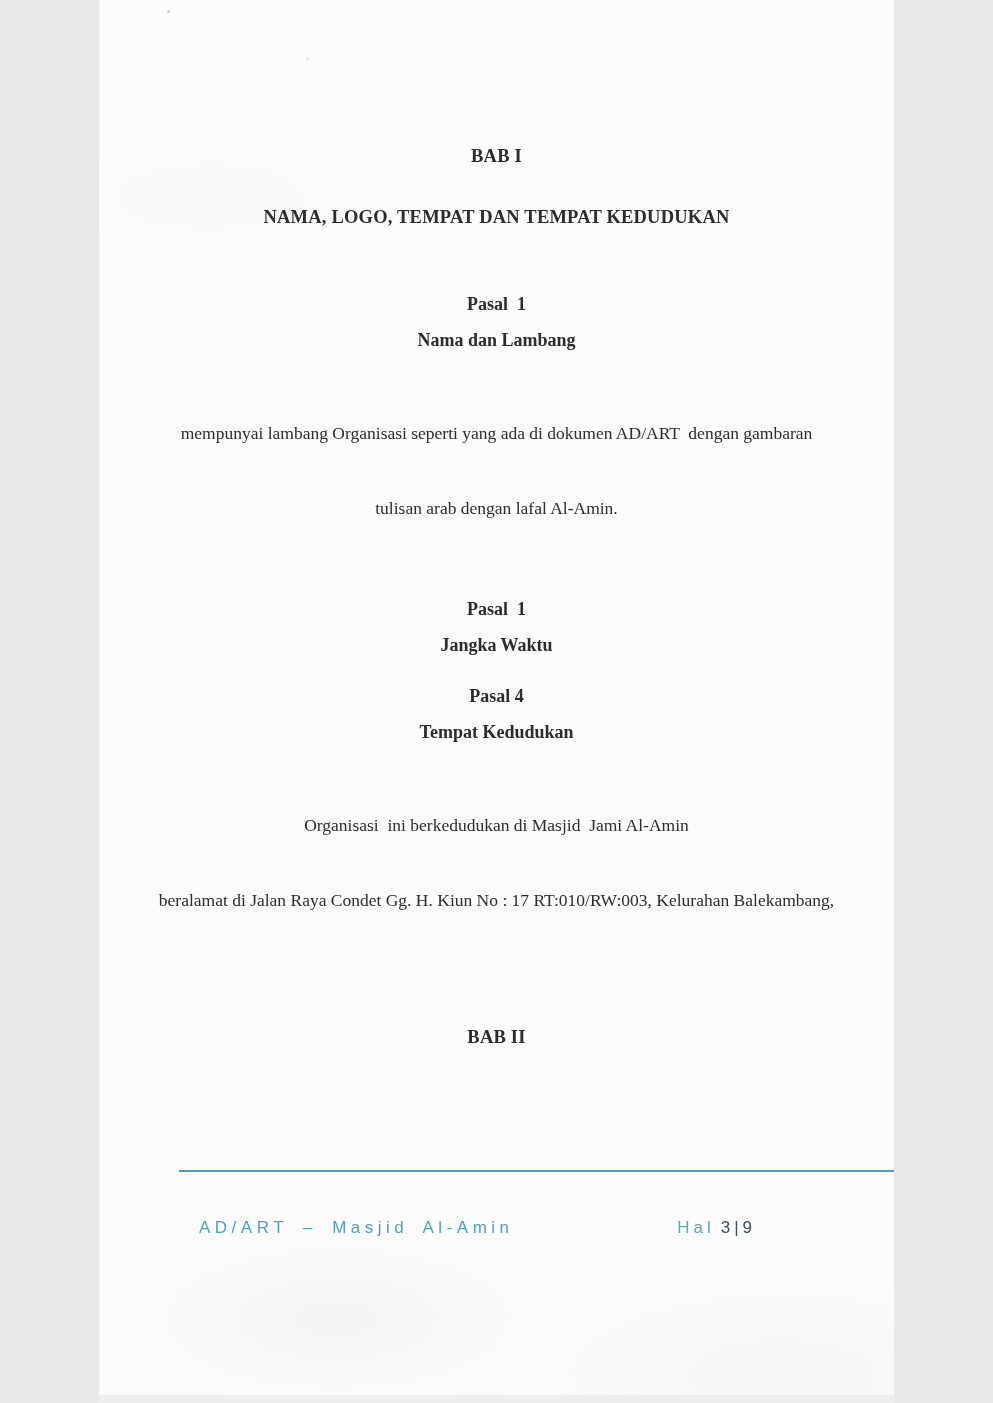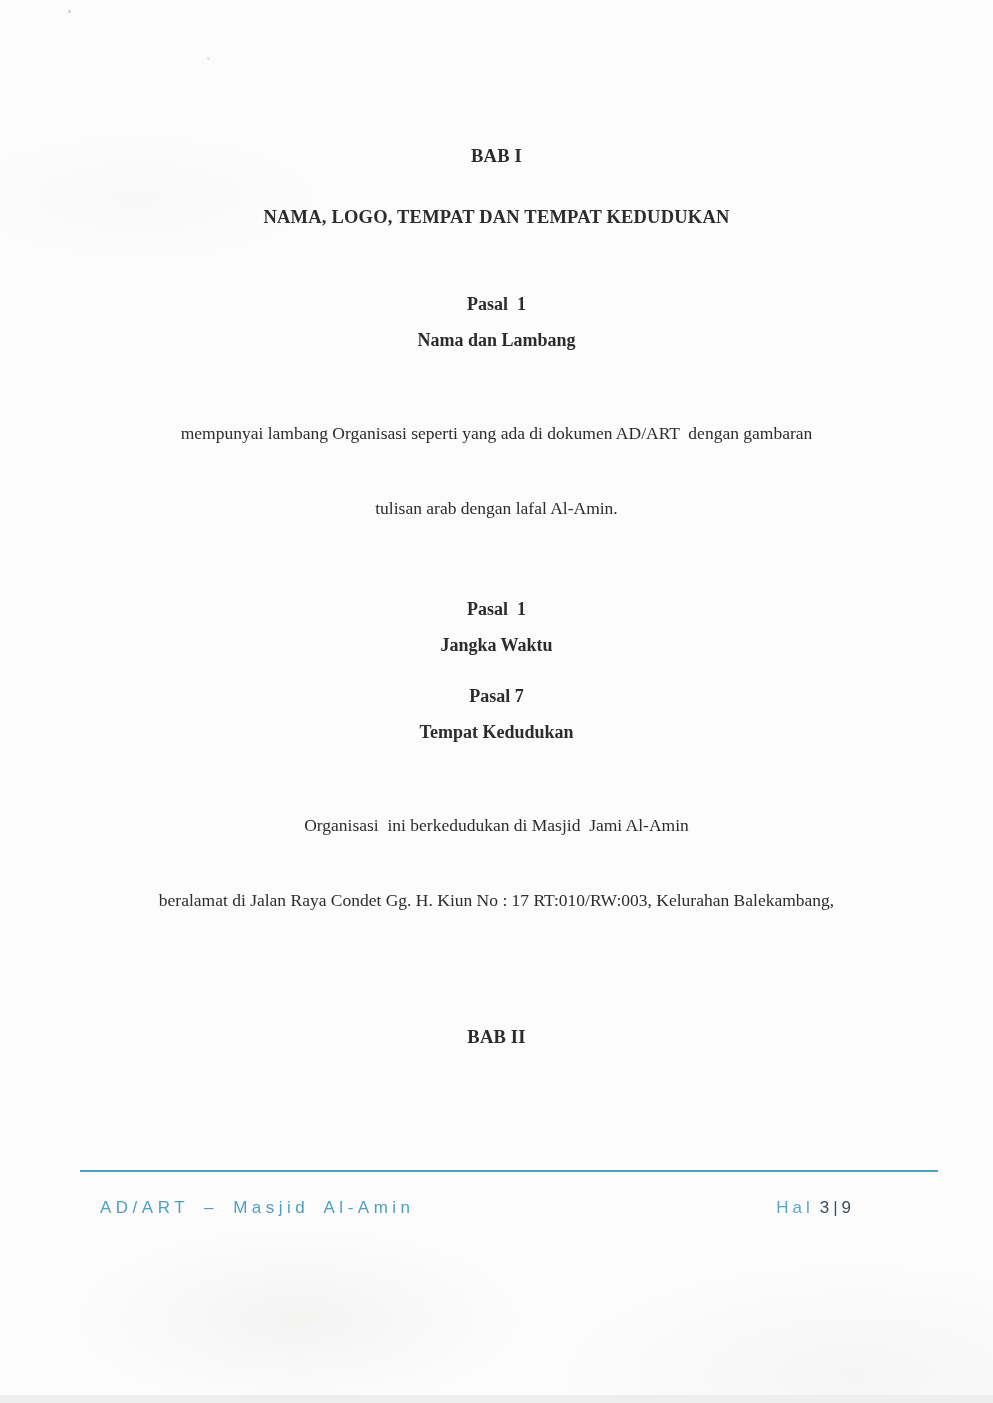--- a/index.html
+++ b/index.html
@@ -1,18 +1,18 @@
 <!DOCTYPE html>
 <html><head>
 <meta charset="utf-8">
 <style>
   html, body { margin: 0; padding: 0; background: #e9e9e9; }
   .page {
     position: relative;
-    width: 993px;
+    width: 795px;
     height: 1403px;
     margin: 0 auto;
     overflow: hidden;
     background:
       radial-gradient(ellipse 320px 130px at 30% 94%, rgba(188,198,184,0.14), transparent 70%),
       radial-gradient(ellipse 420px 160px at 86% 98%, rgba(190,200,190,0.12), transparent 70%),
       radial-gradient(ellipse 260px 90px at 14% 14%, rgba(200,200,200,0.07), transparent 70%),
       #fcfcfc;
     font-family: "Liberation Serif", "DejaVu Serif", serif;
     color: #2e2c2a;
@@ -69,20 +69,21 @@
     display: flex;
     justify-content: space-between;
     align-items: baseline;
     font-family: "Liberation Sans", "DejaVu Sans", sans-serif;
     font-size: 17px;
   }
   .footer-left {
     color: #4e9fc0;
     letter-spacing: 4.5px;
     word-spacing: 6px;
+    margin-top: 20px;
   }
   .footer-page { letter-spacing: 4px; }
   .footer-page .hal { color: #5aa7c4; margin-right: 6px; margin-top: 8px; }
   .footer-page .num { color: #3d4e5c; font-weight: 500; }
   .bottom-strip {
     position: absolute;
     left: 0; right: 0; bottom: 0;
     height: 8px;
     background: #eeeeef;
   }
@@ -111,21 +112,21 @@
     <h2 class="pasal">Pasal  1</h2>
     <h3 class="subhead">Nama dan Lambang</h3>
     <p class="para">
       <span class="pline">mempunyai lambang Organisasi seperti yang ada di dokumen AD/ART  dengan gambaran</span>
       <span class="pline">tulisan arab dengan lafal Al-Amin.</span>
     </p>
 
     <h2 class="pasal">Pasal  1</h2>
     <h3 class="subhead">Jangka Waktu</h3>
 
-    <h2 class="pasal">Pasal 7</h2>
+    <h2 class="pasal">Pasal 4</h2>
     <h3 class="subhead">Tempat Kedudukan</h3>
     <p class="para">
       <span class="pline">Organisasi  ini berkedudukan di Masjid  Jami Al-Amin</span>
       <span class="pline">beralamat di Jalan Raya Condet Gg. H. Kiun No : 17 RT:010/RW:003, Kelurahan Balekambang,</span>
     </p>
 
     <section class="chapter-block">
       <h1 class="chline">BAB II</h1>
       
     </section>

